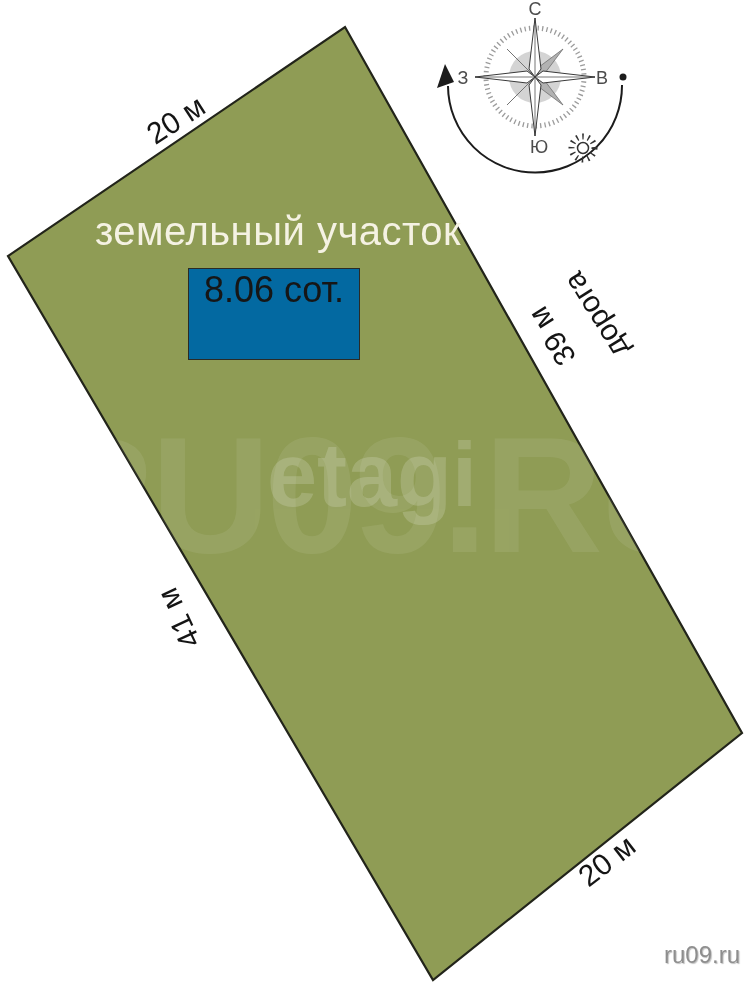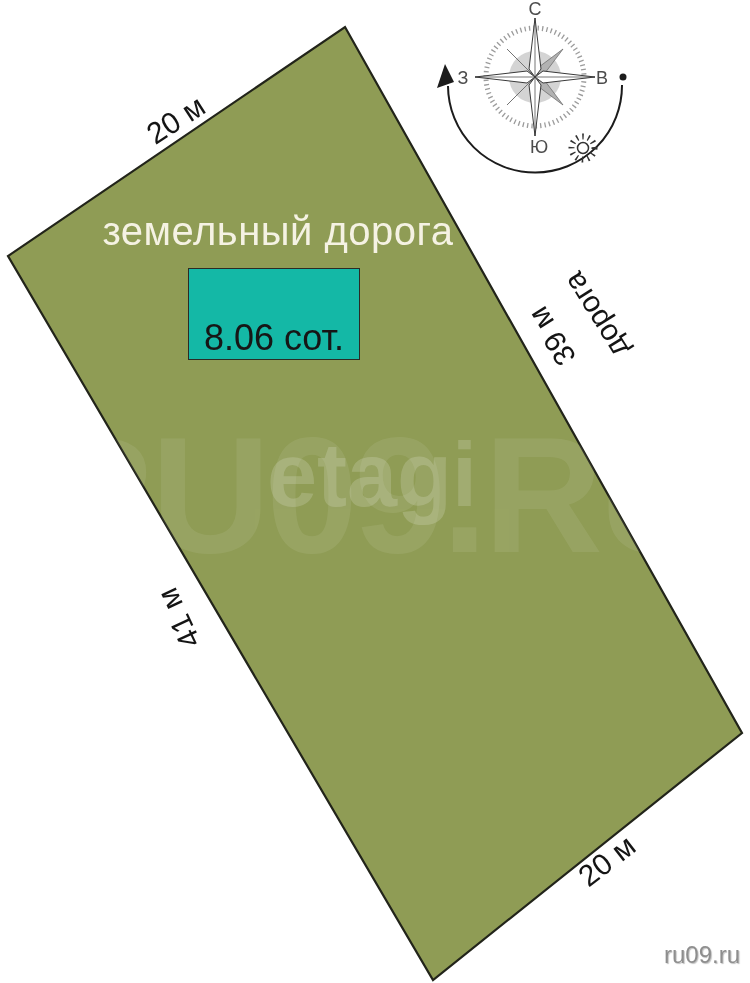--- a/index.html
+++ b/index.html
@@ -20,23 +20,23 @@
   .plot-title {
     left: 278px; top: 231px;
     transform: translate(-50%, -50%);
     font-size: 40px;
     color: #f5f2e3;
     letter-spacing: 0.5px;
   }
   .area-box {
     left: 188px; top: 268px;
     width: 170px; height: 90px;
-    background: #14b8a6;
+    background: #0369a1;
     border: 1px solid #2b2b26;
-    display: flex; align-items: flex-end; justify-content: center;
+    display: flex; align-items: flex-start; justify-content: center;
     position: absolute;
   }
   .area-value {
     font-size: 36px;
     color: #161616;
   }
   .dim {
     font-size: 30px;
     color: #141414;
   }
@@ -83,21 +83,21 @@
         <polygon points="345,27 742,733 433,980 8,256"></polygon>
       </clipPath>
     </defs>
     <polygon points="345,27 742,733 433,980 8,256" stroke-width="2.2" stroke-linejoin="miter" fill="#8f9c55" stroke="#22241a"></polygon>
     <g clip-path="url(#plotClip)">
       <text class="wm-big" x="375" y="552" text-anchor="middle">RU09.RU</text>
       <text class="wm-brand" x="372" y="506" text-anchor="middle">etagi</text>
     </g>
   </svg>
 
-  <div class="abs plot-title">земельный дорога</div>
+  <div class="abs plot-title">земельный участок</div>
 
   <div class="area-box">
     <span class="area-value">8.06 сот.</span>
   </div>
 
   <div class="abs dim dim-top">20 м</div>
   <div class="abs dim dim-left">41 м</div>
   <div class="abs dim dim-right">39 м</div>
   <div class="abs dim dim-road">дорога</div>
   <div class="abs dim dim-bottom">20 м</div>

